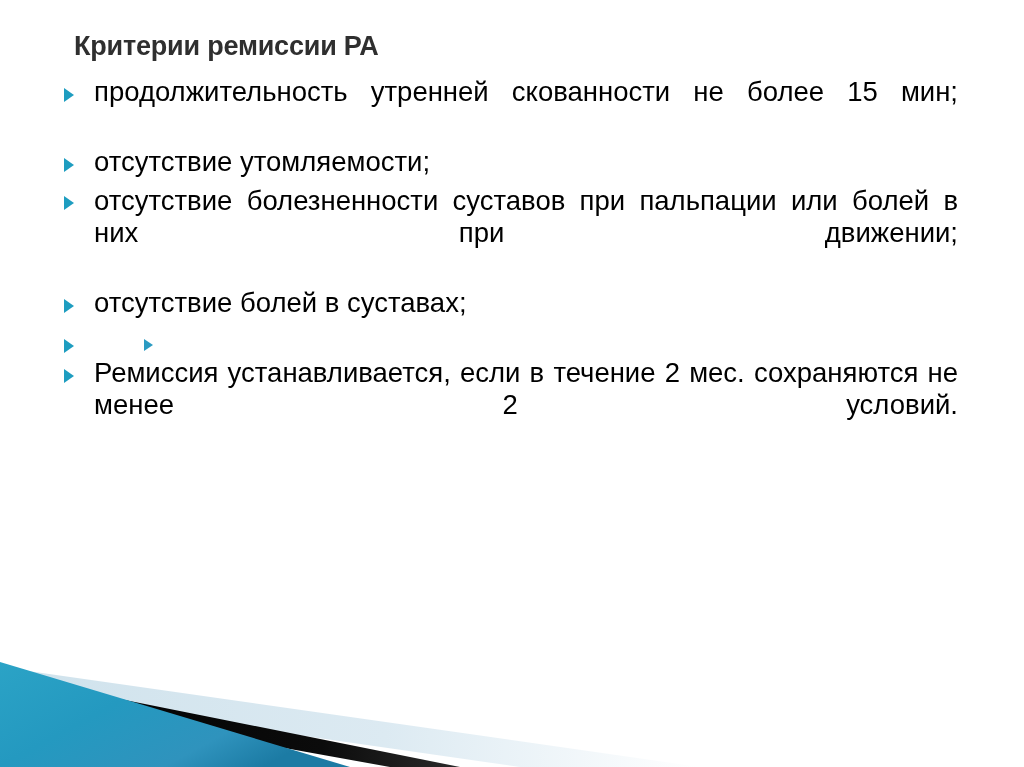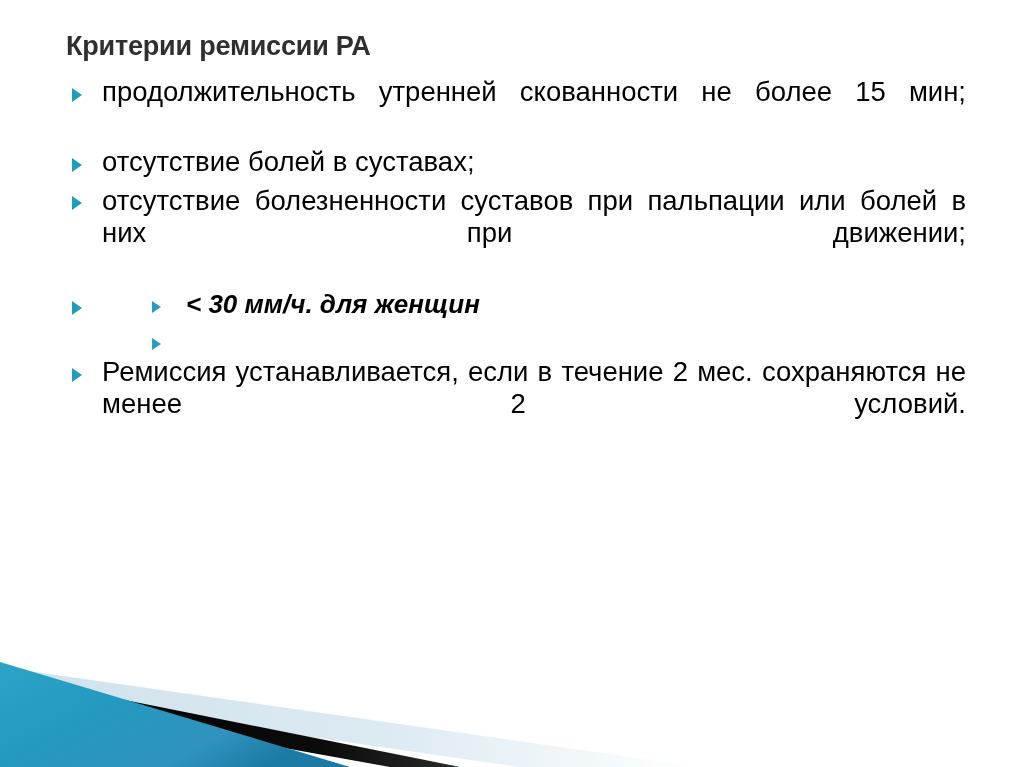--- a/index.html
+++ b/index.html
@@ -16,35 +16,35 @@
     position: relative;
     width: 1024px;
     height: 767px;
     background: #ffffff;
     overflow: hidden;
   }
 
   
   .slide-title {
     position: absolute;
-    left: 66px;
+    left: 74px;
     top: 32px;
     width: 900px;
     font-size: 27px;
     font-weight: bold;
     color: #2f2f2f;
     letter-spacing: -0.2px;
     line-height: 1.1;
     white-space: nowrap;
   }
 
   
   .body-area {
     position: absolute;
-    left: 66px;
+    left: 58px;
     top: 76px;
     width: 900px;
   }
 
   ul.lvl1 {
     list-style: none;
     margin: 0;
     padding: 0;
   }
 
@@ -138,40 +138,40 @@
   <div class="slide-title">Критерии ремиссии РА</div>
 
   <div class="body-area">
     <ul class="lvl1">
 
       <li class="bullet justified">
         <span class="marker"></span>
         <span class="btext">продолжительность утренней скованности не более 15 мин;</span>
       </li>
 
-
       <li class="bullet nojust">
         <span class="marker"></span>
+        <span class="btext">отсутствие утомляемости;</span>
+      </li>
+
+      <li class="bullet justified">
+        <span class="marker"></span>
+        <span class="btext">отсутствие болезненности суставов при пальпации или болей в них при движении;</span>
+      </li>
+
+      <li class="bullet nojust">
+        <span class="marker"></span>
         <span class="btext">отсутствие болей в суставах;</span>
       </li>
 
-      <li class="bullet justified">
-        <span class="marker"></span>
-        <span class="btext">отсутствие болезненности суставов при пальпации или болей в них при движении;</span>
-      </li>
-
 
       <li class="bullet nojust">
         <span class="marker"></span>
 
         <ul class="lvl2">
-          <li class="subbullet">
-            <span class="marker"></span>
-            <span>&lt; 30 мм/ч. для женщин</span>
-          </li>
           <li class="subbullet">
             <span class="marker"></span>
           </li>
         </ul>
       </li>
 
       <li class="spacer-line"></li>
 
       <li class="bullet justified">
         <span class="marker"></span>

